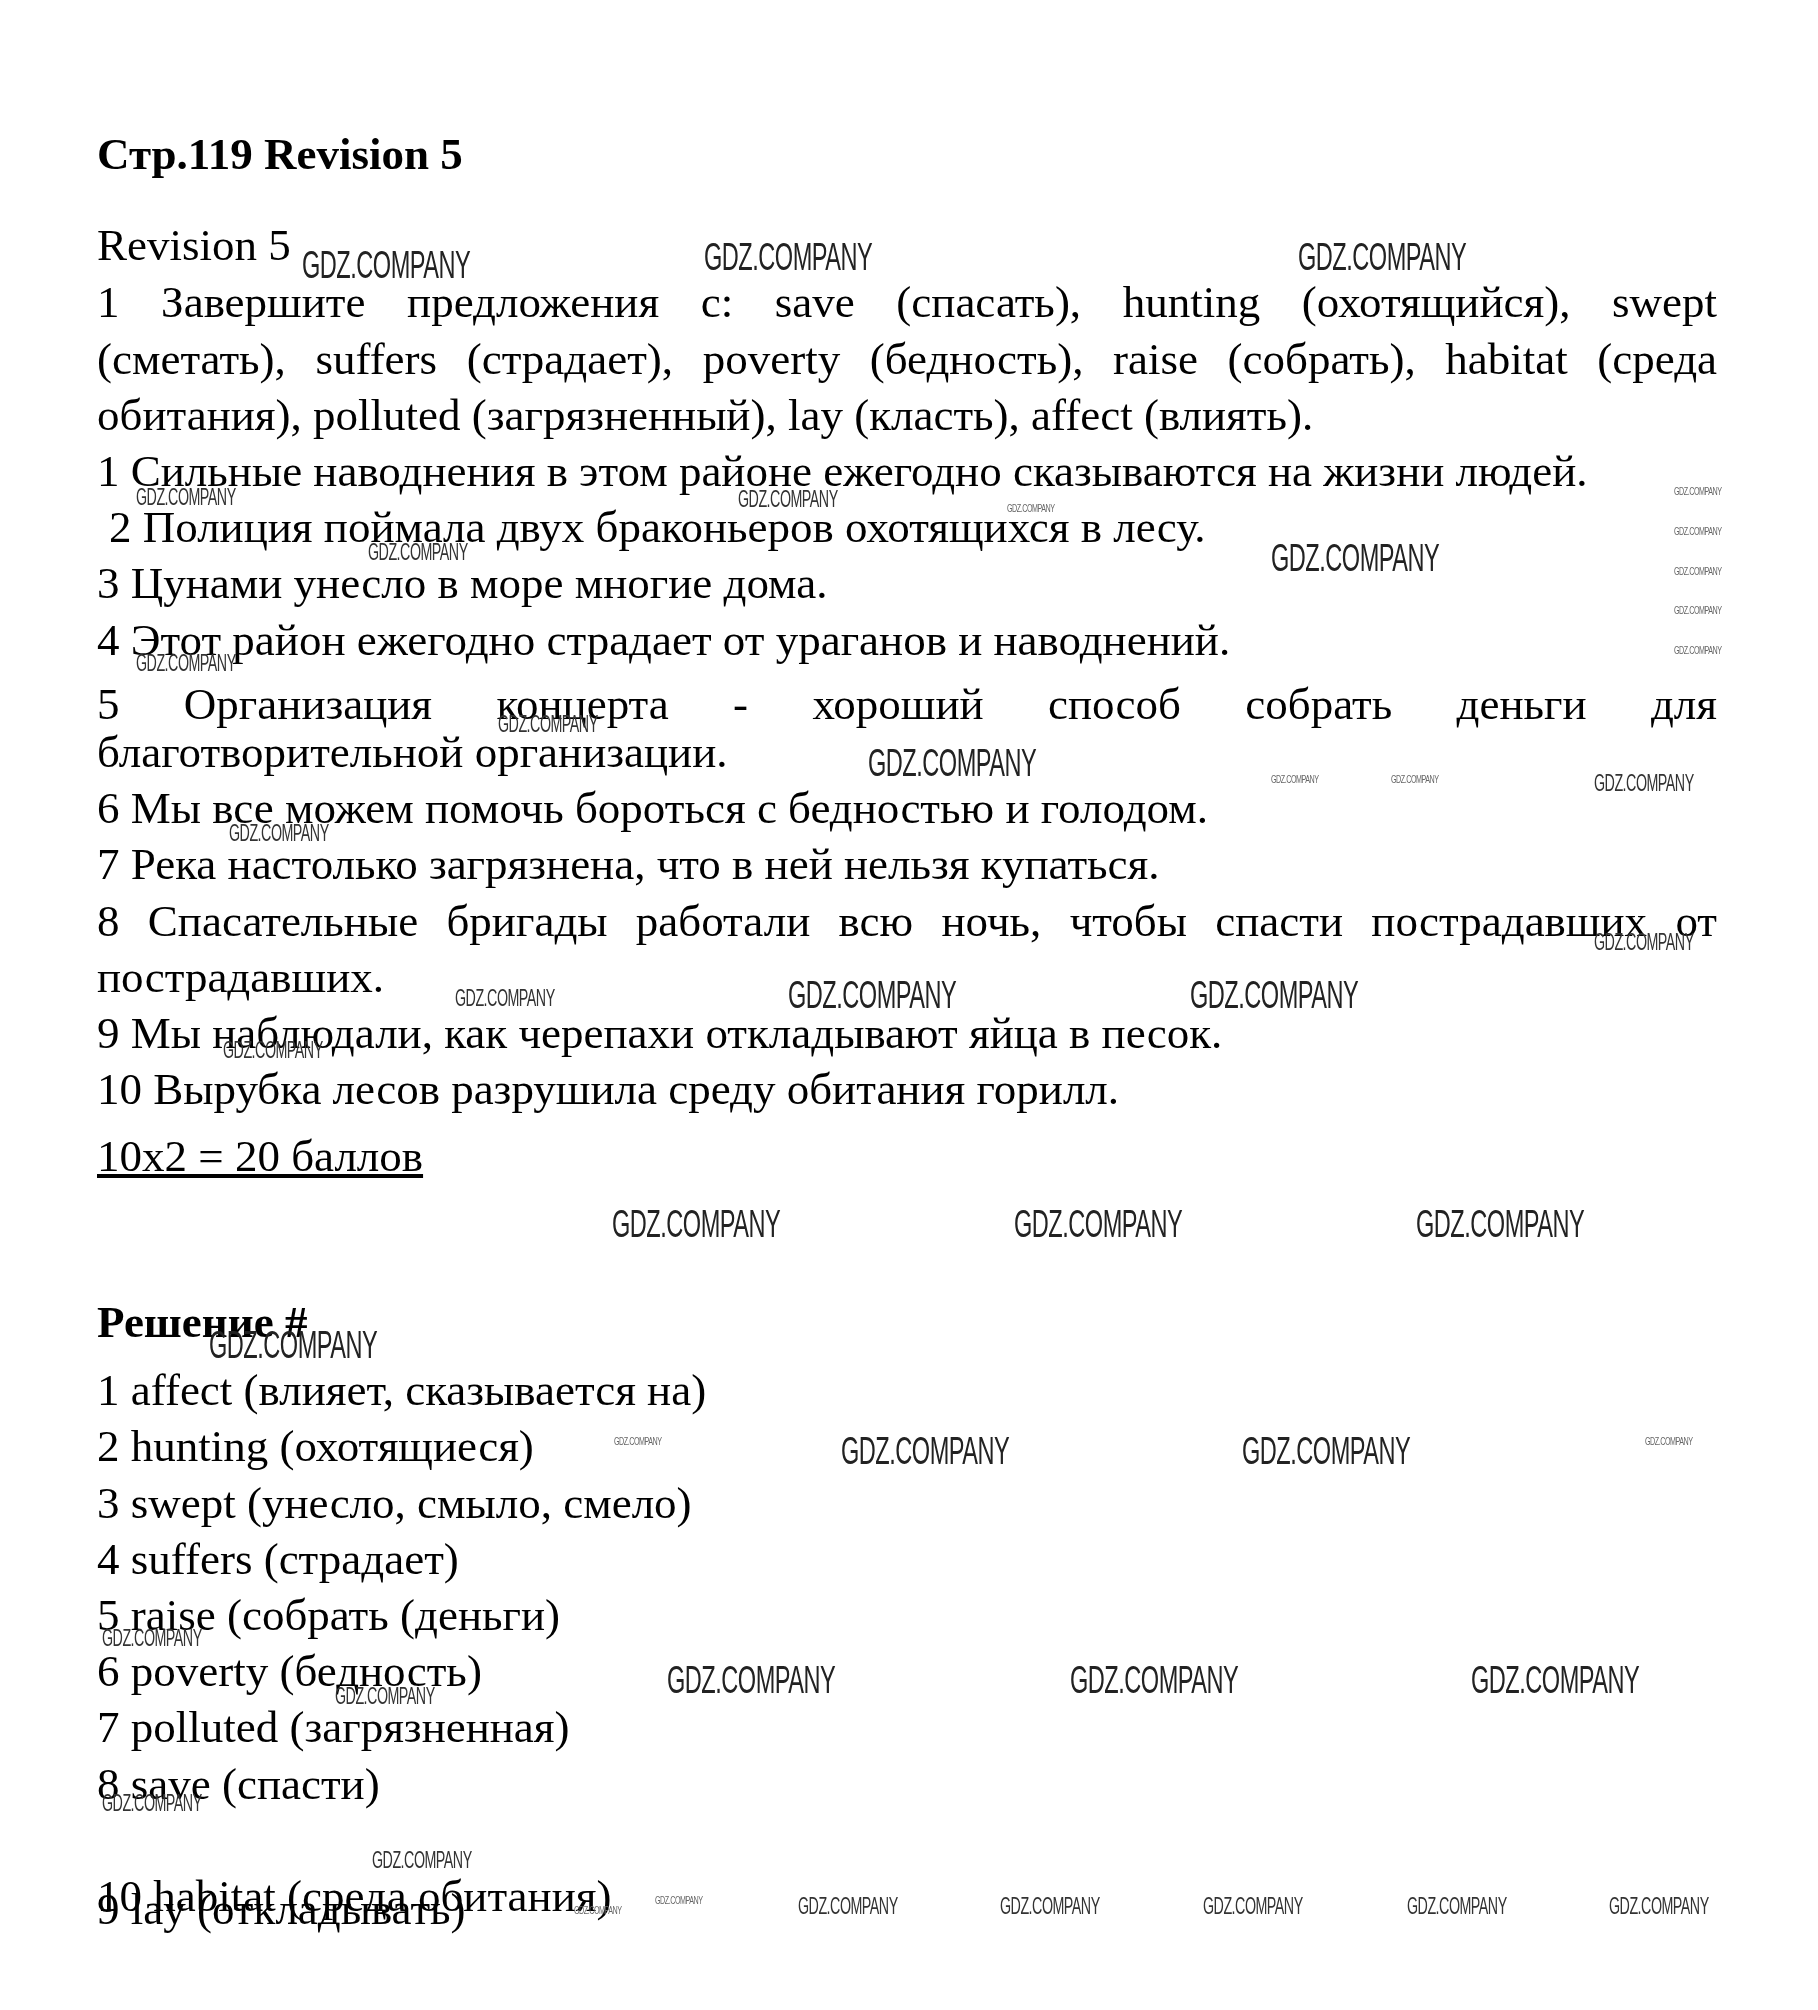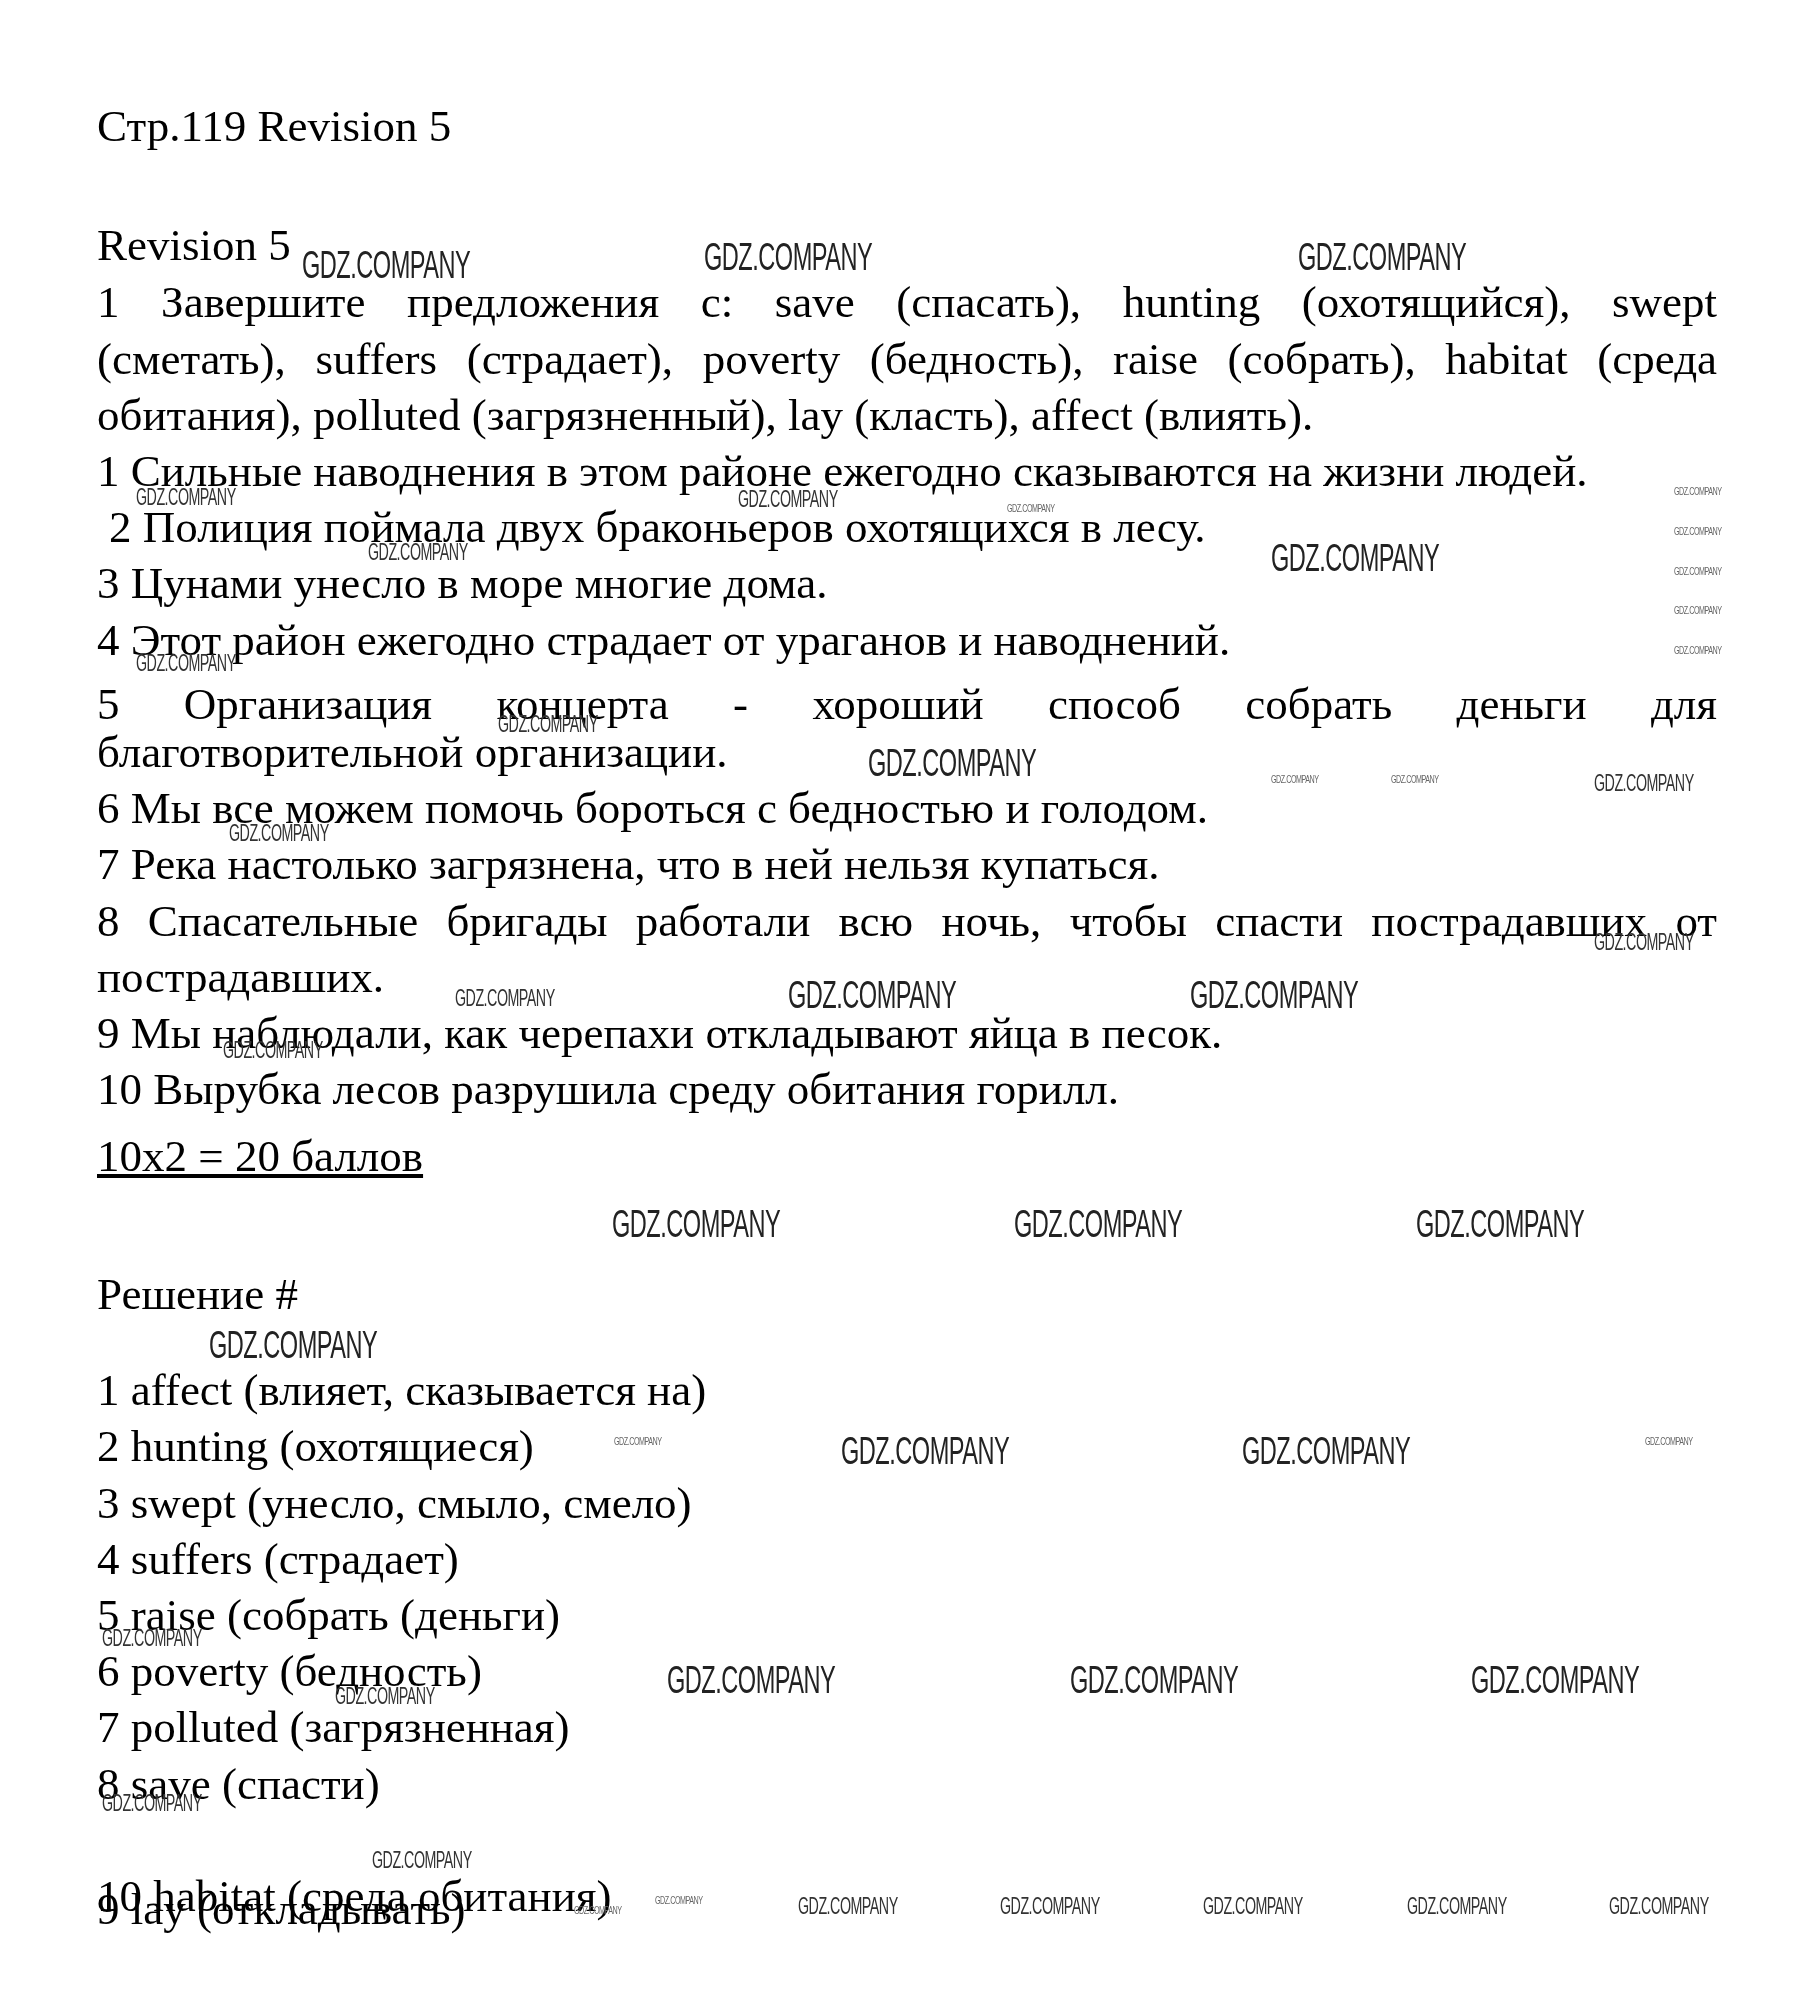--- a/index.html
+++ b/index.html
@@ -1,19 +1,19 @@
 <!DOCTYPE html>
 <html style="font-size:13.2px"><head>
 <meta charset="utf-8">
 <style>
   html, body { margin: 0; padding: 0; background: #ffffff; }
   body { width: 1818px; height: 2010px; position: relative; overflow: hidden; }
   .page { position: absolute; left: 0; top: 0; width: 1818px; height: 2010px; background: #fff; }
   .txt { position: absolute; left: 97px; font-family: "Liberation Serif", serif; color: #000; white-space: nowrap; font-size: 45px; line-height: 56px; }
-  .bold { font-weight: normal; }
+  .bold { font-weight: bold; margin-top: 28px; }
   .just { position: absolute; left: 97px; width: 1620px; font-family: "Liberation Serif", serif; font-size: 45px; line-height: 56px; color: #000; text-align: justify; text-align-last: left; }
   .just.full { text-align-last: justify; }
   .wm { position: absolute; font-family: "Liberation Sans", sans-serif; color: #222; white-space: nowrap; transform-origin: left top; letter-spacing: -0.8px; }
   .wm.big { font-size: 38px; transform: scaleX(0.62); }
   .wm.mid { font-size: 23px; transform: scaleX(0.62); color: #333; }
   .wm.tiny { font-size: 11.6px; transform: scaleX(0.62); color: #666; }
 </style>
 </head>
 <body>
 

